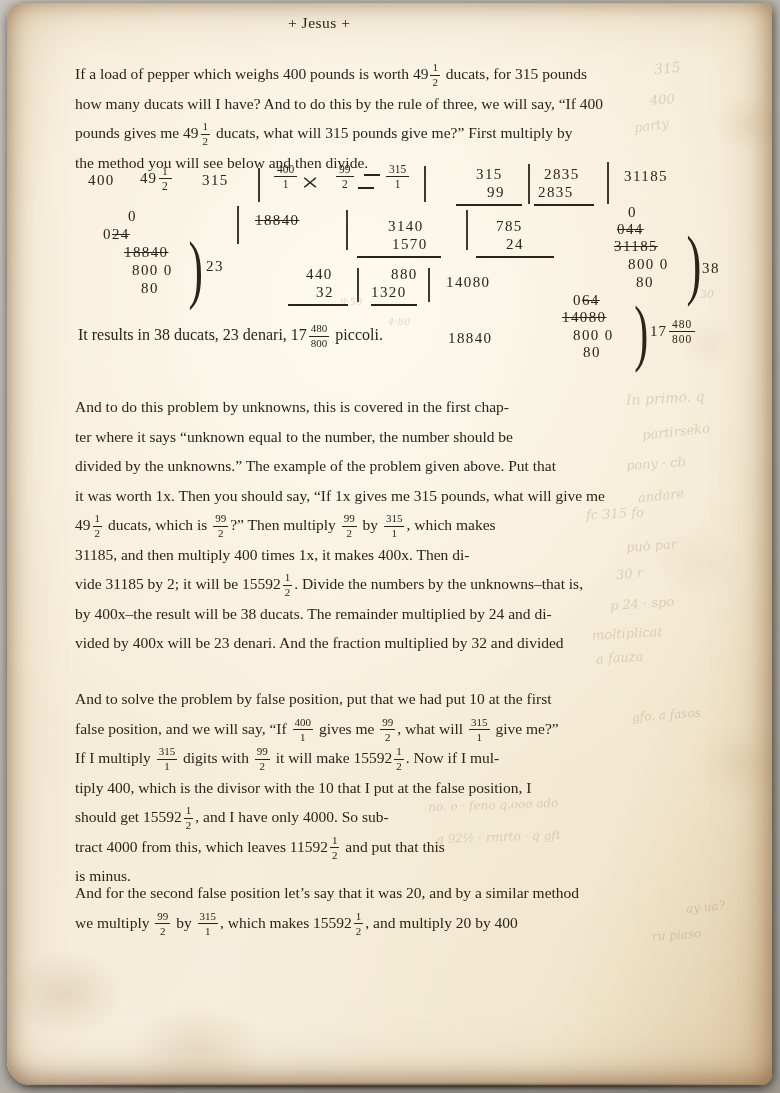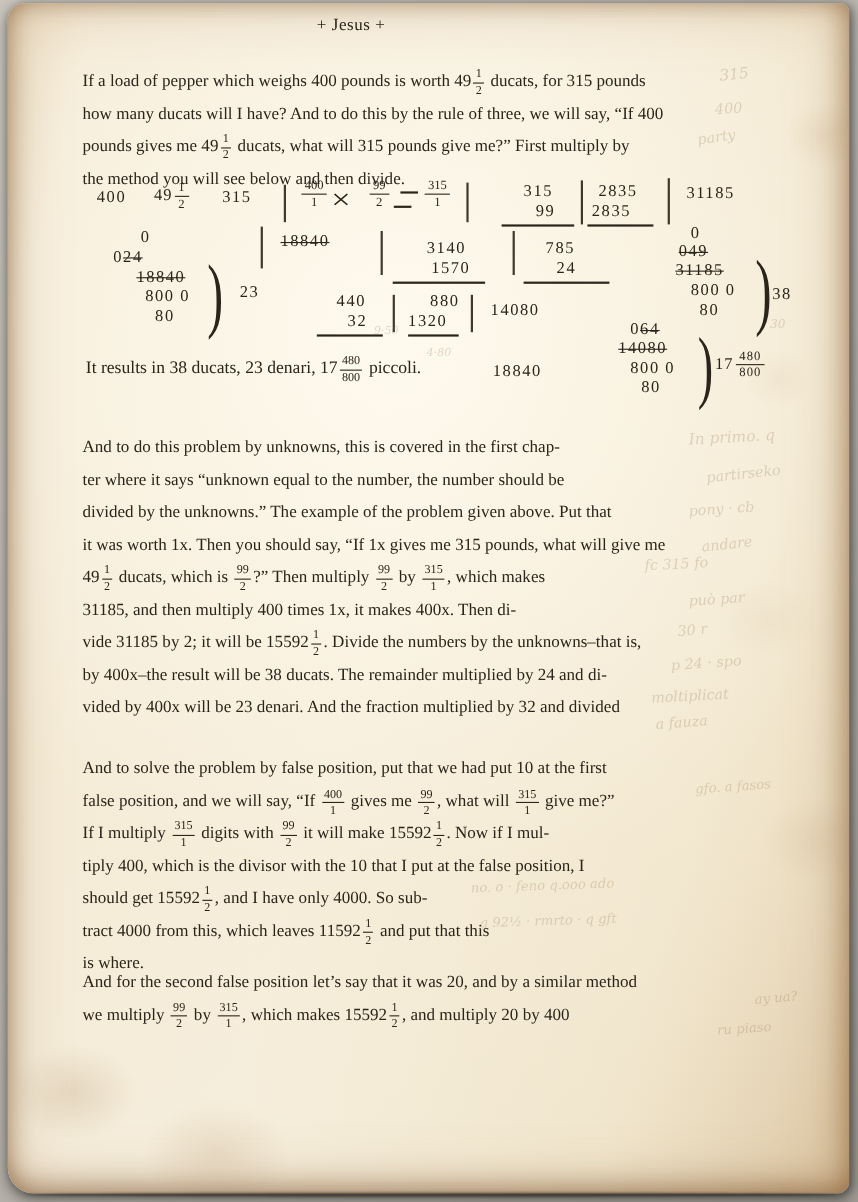--- a/index.html
+++ b/index.html
@@ -115,33 +115,33 @@
       <div class="vbar" style="height: 42px; left: 607px; top: 162px;"></div>
       <div class="cnum" style="left: 624px; top: 168px;">31185</div>
       <div class="cnum" style="left: 128px; top: 208px;">0</div>
       <div class="cnum" style="left: 103px; top: 226px;">0<span class="struck">24</span></div>
       <div class="cnum" style="left: 124px; top: 244px;"><span class="struck">18840</span></div>
       <div class="cnum" style="left: 132px; top: 262px;">800 0</div>
       <div class="cnum" style="left: 141px; top: 280px;">80</div>
       <div class="cbrace" style="font-size: 70px; line-height: 70px; left: 184px; top: 234px;">
         <span>)</span>
       </div>
-      <div class="cnum" style="left: 218px; top: 258px; text-align: right;">23</div>
+      <div class="cnum" style="left: 206px; top: 258px; text-align: right;">23</div>
       <div class="vbar" style="height: 38px; left: 237px; top: 206px;"></div>
       <div class="cnum" style="left: 255px; top: 212px;"><span class="struck">18840</span></div>
       <div class="vbar" style="height: 40px; left: 346px; top: 210px;"></div>
       <div class="cnum" style="left: 388px; top: 218px;">3140</div>
       <div class="cnum" style="left: 380px; top: 236px; margin-left: 12px;">1570</div>
       <div class="hrule" style="width: 84px; left: 357px; top: 256px;"></div>
       <div class="vbar" style="height: 40px; left: 466px; top: 210px;"></div>
       <div class="cnum" style="left: 496px; top: 218px;">785</div>
       <div class="cnum" style="left: 506px; top: 236px;">24</div>
       <div class="hrule" style="width: 78px; left: 476px; top: 256px;"></div>
       <div class="cnum" style="left: 628px; top: 204px;">0</div>
-      <div class="cnum" style="left: 617px; top: 221px;"><span class="struck">049</span></div>
+      <div class="cnum" style="left: 617px; top: 221px;"><span class="struck">044</span></div>
       <div class="cnum" style="left: 614px; top: 238px;"><span class="struck">31185</span></div>
       <div class="cnum" style="left: 628px; top: 256px;">800 0</div>
       <div class="cnum" style="left: 636px; top: 274px;">80</div>
       <div class="cbrace" style="font-size: 72px; line-height: 72px; left: 682px; top: 228px;">
         <span>)</span>
       </div>
       <div class="cnum" style="left: 702px; top: 260px;">38</div>
       <div class="cnum" style="left: 306px; top: 266px;">440</div>
       <div class="cnum" style="left: 316px; top: 284px;">32</div>
       <div class="hrule" style="width: 60px; left: 288px; top: 304px;"></div>
@@ -184,21 +184,21 @@
       <div class="tline">vided by 400x will be 23 denari. And the fraction multiplied by 32 and divided</div>
     </div>
 
   <div class="para" style="left:75px;top:684px">
       <div class="tline">And to solve the problem by false position, put that we had put 10 at the first</div>
       <div class="tline">false position, and we will say, “If <span class="frac"><span class="fn">400</span><span class="fd">1</span></span> gives me <span class="frac"><span class="fn">99</span><span class="fd">2</span></span>, what will <span class="frac"><span class="fn">315</span><span class="fd">1</span></span> give me?”</div>
       <div class="tline">If I multiply <span class="frac"><span class="fn">315</span><span class="fd">1</span></span> digits with <span class="frac"><span class="fn">99</span><span class="fd">2</span></span> it will make 15592<span class="frac"><span class="fn">1</span><span class="fd">2</span></span>. Now if I mul-</div>
       <div class="tline">tiply 400, which is the divisor with the 10 that I put at the false position, I</div>
       <div class="tline">should get 15592<span class="frac"><span class="fn">1</span><span class="fd">2</span></span>, and I have only 4000. So sub-</div>
       <div class="tline">tract 4000 from this, which leaves 11592<span class="frac"><span class="fn">1</span><span class="fd">2</span></span> and put that this</div>
-      <div class="tline">is where.</div>
+      <div class="tline">is minus.</div>
     </div>
 
   <div class="para" style="left:75px;top:878px">
       <div class="tline">And for the second false position let’s say that it was 20, and by a similar method</div>
       <div class="tline">we multiply <span class="frac"><span class="fn">99</span><span class="fd">2</span></span> by <span class="frac"><span class="fn">315</span><span class="fd">1</span></span>, which makes 15592<span class="frac"><span class="fn">1</span><span class="fd">2</span></span>, and multiply 20 by 400</div>
     </div>
 
   <div class="marg-layer">
       <div class="marg" style="left: 654px; top: 60px; font-size: 14px; transform: rotate(-6deg);">315</div>
       <div class="marg" style="left: 650px; top: 92px; font-size: 13px; transform: rotate(-4deg);">400</div>

